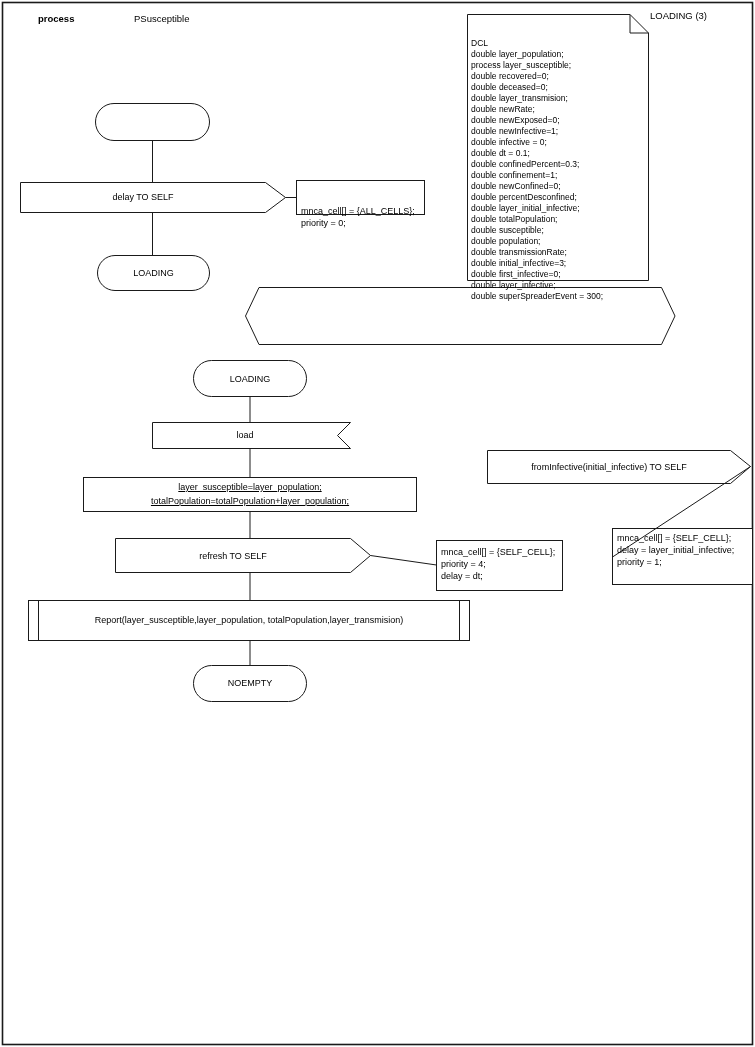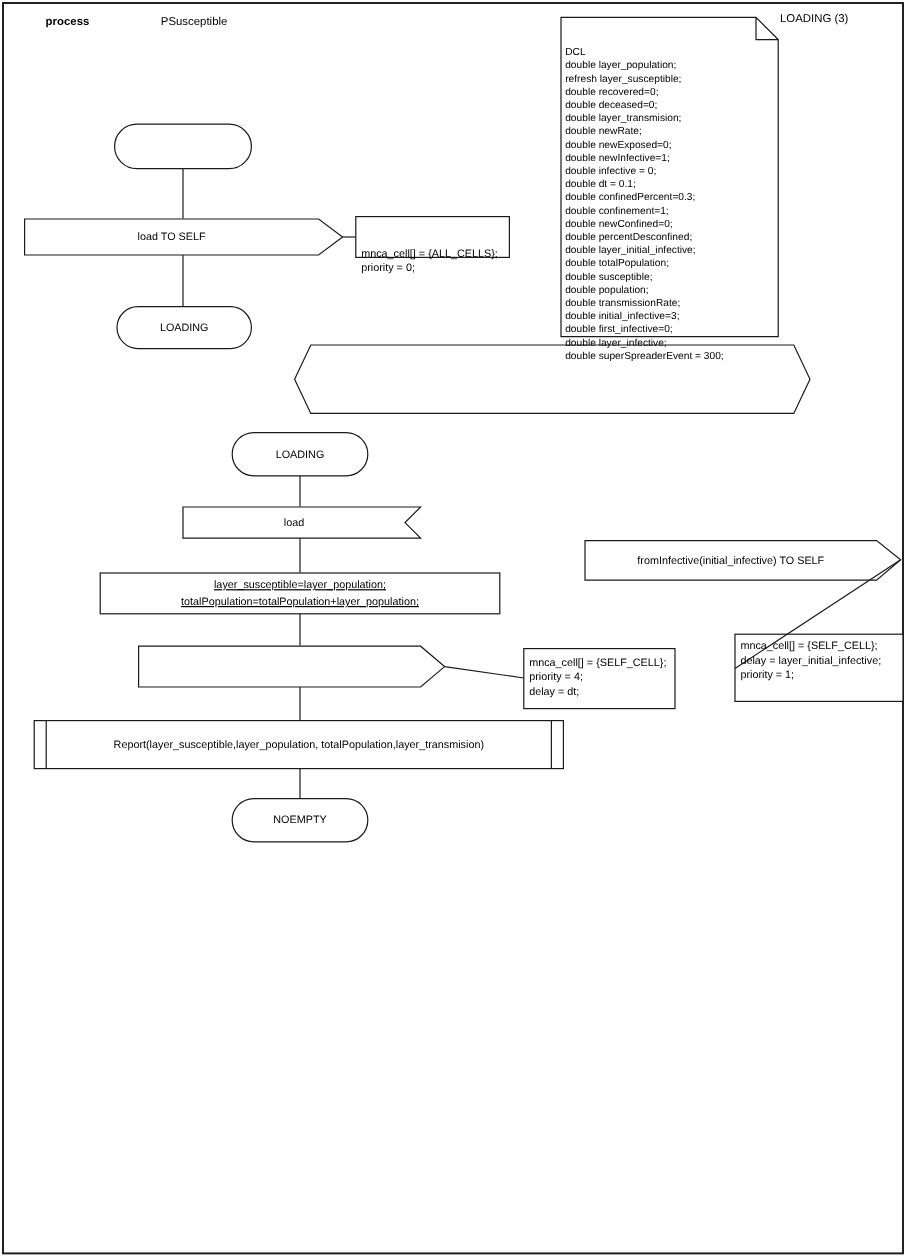--- a/index.html
+++ b/index.html
@@ -65,21 +65,21 @@
     <line x1="750.5" y1="466.5" x2="612.5" y2="557"></line>
   </svg>
 
   <div class="hdr bold" style="left:25px;top:13px;">process</div>
   <div class="hdr" style="left:88px;top:13px;padding-left:33px;">PSusceptible</div>
   <div class="hdr" style="left:637px;top:10px;">LOADING (3)</div>
 
   <div class="block dcl" style="left:471px;top:17px;width:172px;margin-top:21px;">
       <div>DCL</div>
       <div>double layer_population;</div>
-      <div>refresh layer_susceptible;</div>
+      <div>process layer_susceptible;</div>
       <div>double recovered=0;</div>
       <div>double deceased=0;</div>
       <div>double layer_transmision;</div>
       <div>double newRate;</div>
       <div>double newExposed=0;</div>
       <div>double newInfective=1;</div>
       <div>double infective = 0;</div>
       <div>double dt = 0.1;</div>
       <div>double confinedPercent=0.3;</div>
       <div>double confinement=1;</div>
@@ -89,32 +89,33 @@
       <div>double totalPopulation;</div>
       <div>double susceptible;</div>
       <div>double population;</div>
       <div>double transmissionRate;</div>
       <div>double initial_infective=3;</div>
       <div>double first_infective=0;</div>
       <div>double layer_infective;</div>
       <div>double superSpreaderEvent = 300;</div>
     </div>
 
-  <div class="label" style="left:20px;top:182px;width:246px;height:30px;">load TO SELF</div>
+  <div class="label" style="left:20px;top:182px;width:246px;height:30px;">delay TO SELF</div>
   <div class="block" style="left:301px;top:185px;margin-top:20px;">
       <div>mnca_cell[] = {ALL_CELLS};</div>
       <div>priority = 0;</div>
     </div>
   <div class="label" style="left:97px;top:255px;width:113px;height:35px;">LOADING</div>
   <div class="label" style="left:193px;top:360px;width:114px;height:37px;">LOADING</div>
   <div class="label" style="left:152px;top:422px;width:186px;height:26px;">load</div>
   <div class="label" style="left:83px;top:477px;width:334px;height:34px;text-decoration:underline;">
       <div>layer_susceptible=layer_population;</div>
       <div>totalPopulation=totalPopulation+layer_population;</div>
     </div>
+  <div class="label" style="left:115px;top:538px;width:236px;height:35px;">refresh TO SELF</div>
   <div class="block" style="left:441px;top:546px;">
       <div>mnca_cell[] = {SELF_CELL};</div>
       <div>priority = 4;</div>
       <div>delay = dt;</div>
     </div>
   <div class="label" style="left:193px;top:665px;width:114px;height:36px;">NOEMPTY</div>
   <div class="label" style="left:38px;top:600px;width:422px;height:40px;">Report(layer_susceptible,layer_population, totalPopulation,layer_transmision)</div>
   <div class="label" style="left:487px;top:450px;width:244px;height:33px;">fromInfective(initial_infective) TO SELF</div>
   <div class="block" style="left:617px;top:532px;">
       <div>mnca_cell[] = {SELF_CELL};</div>

